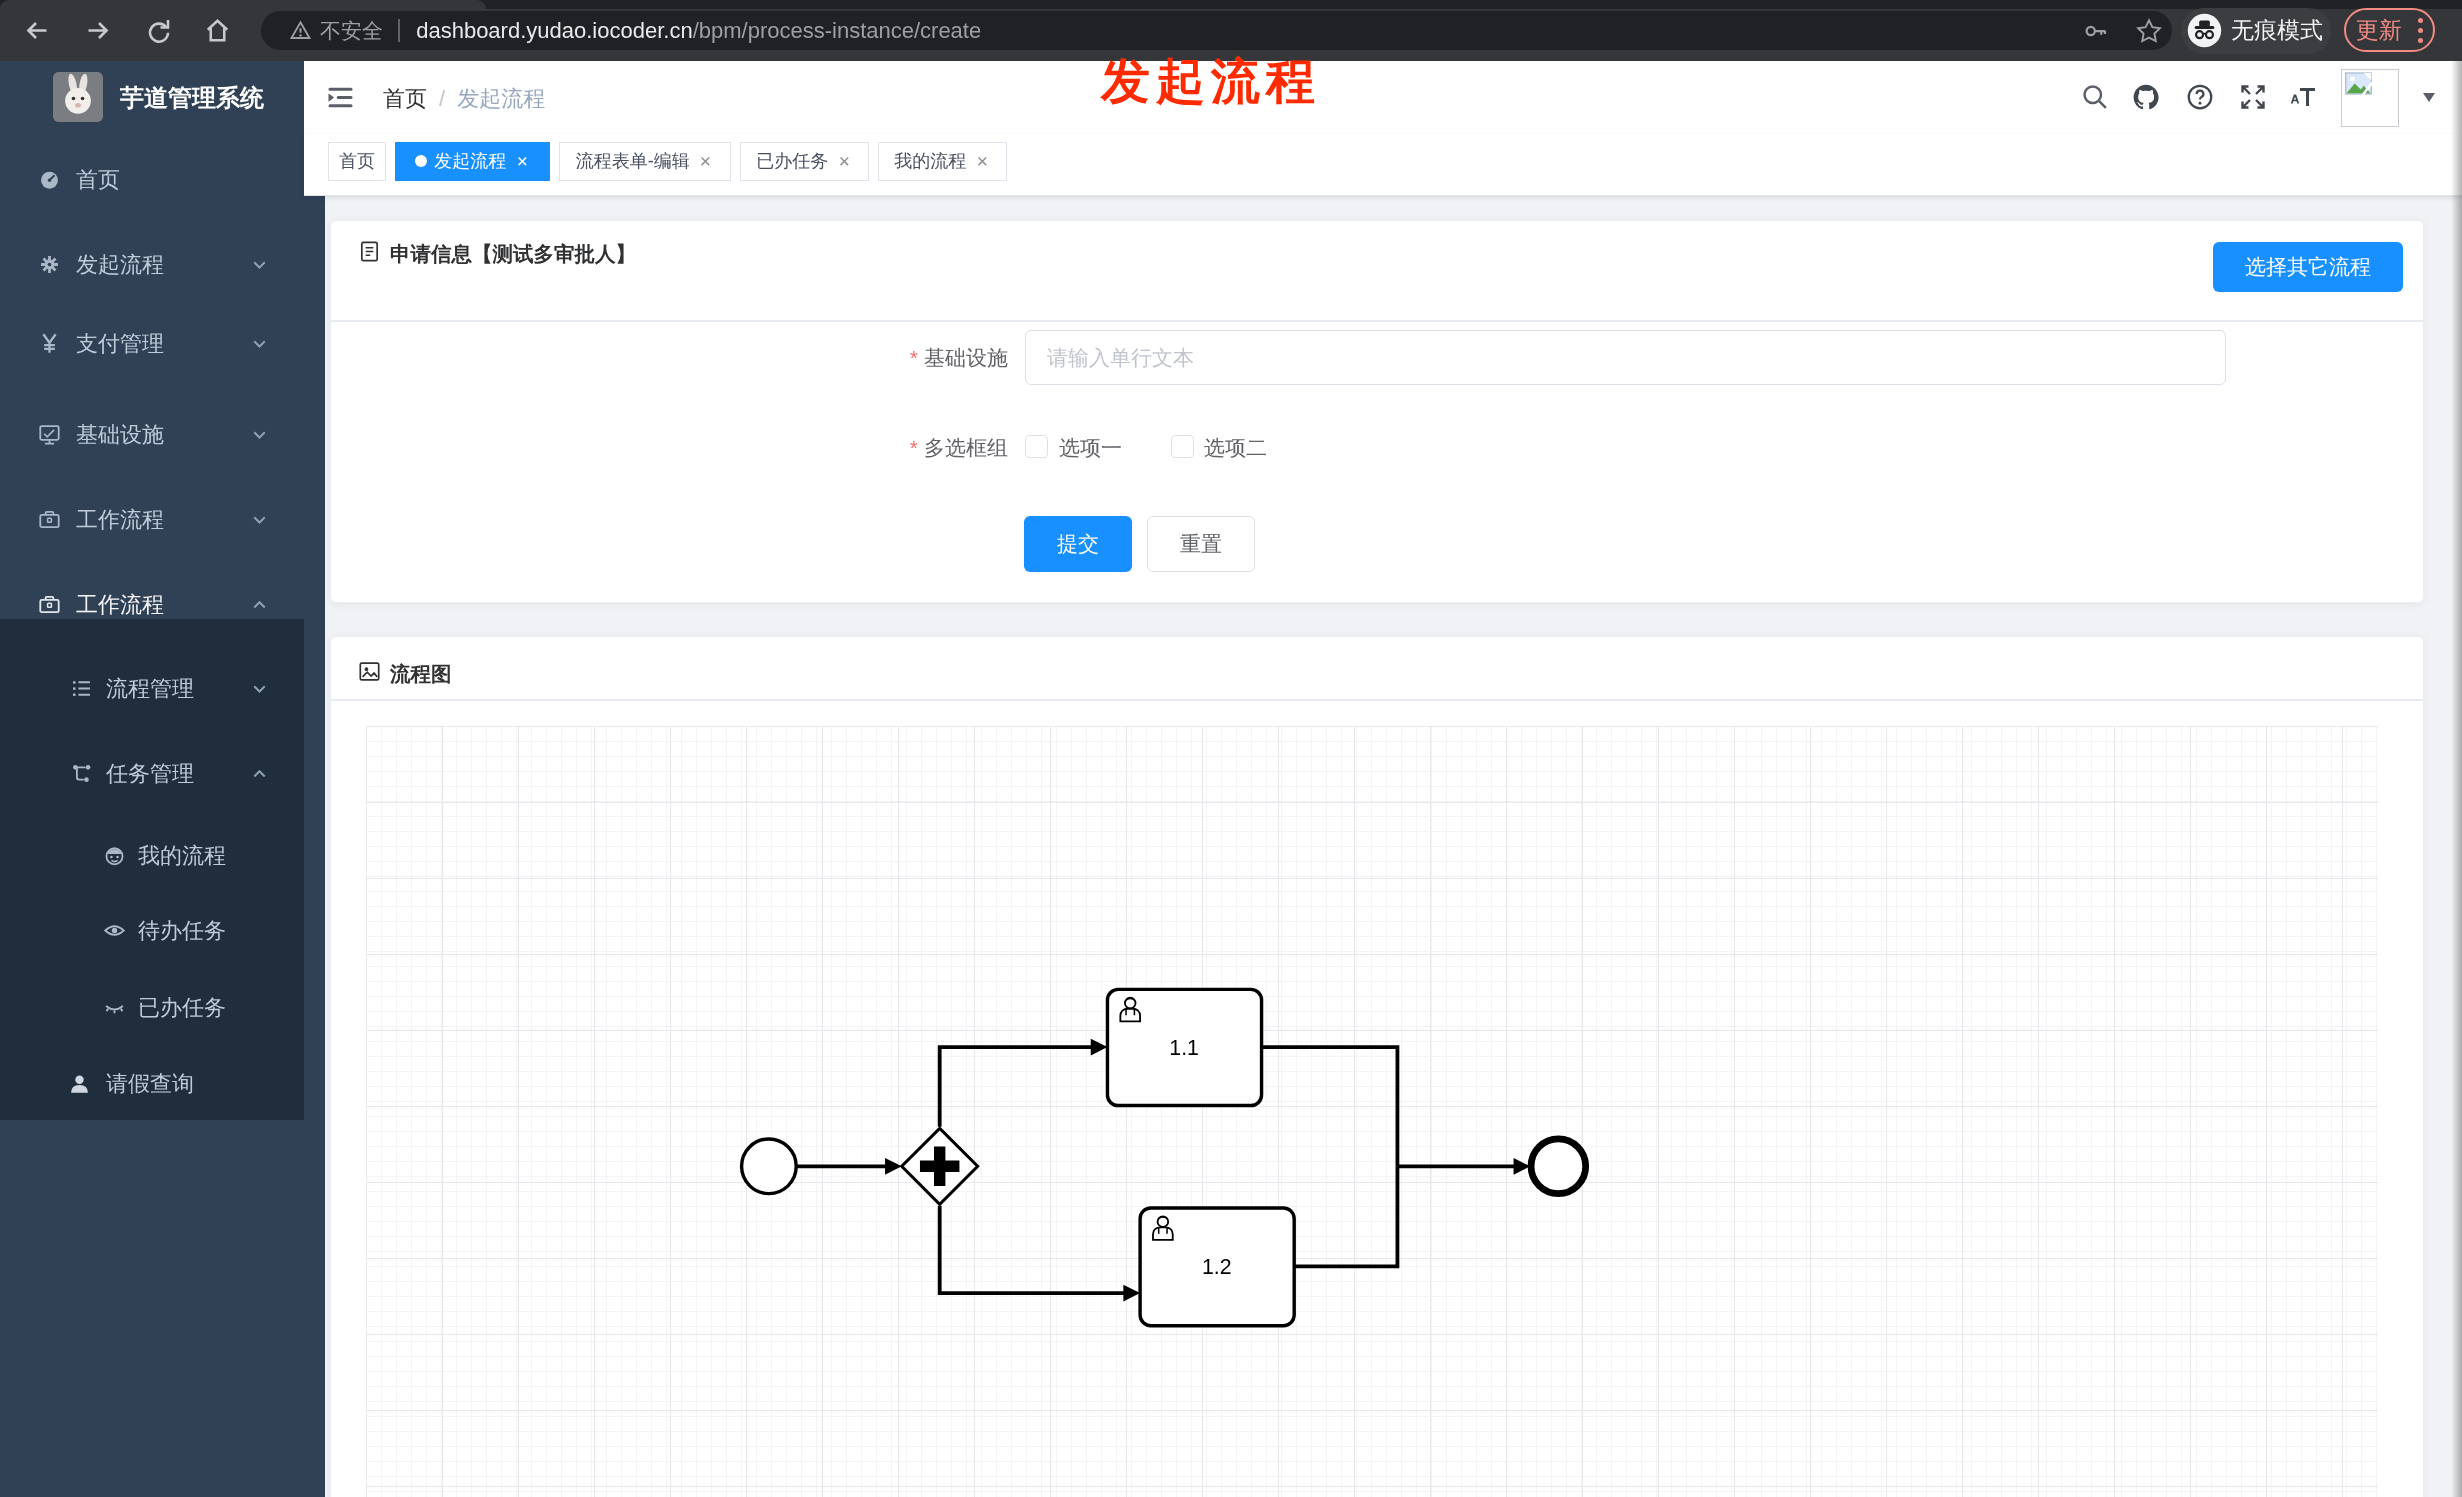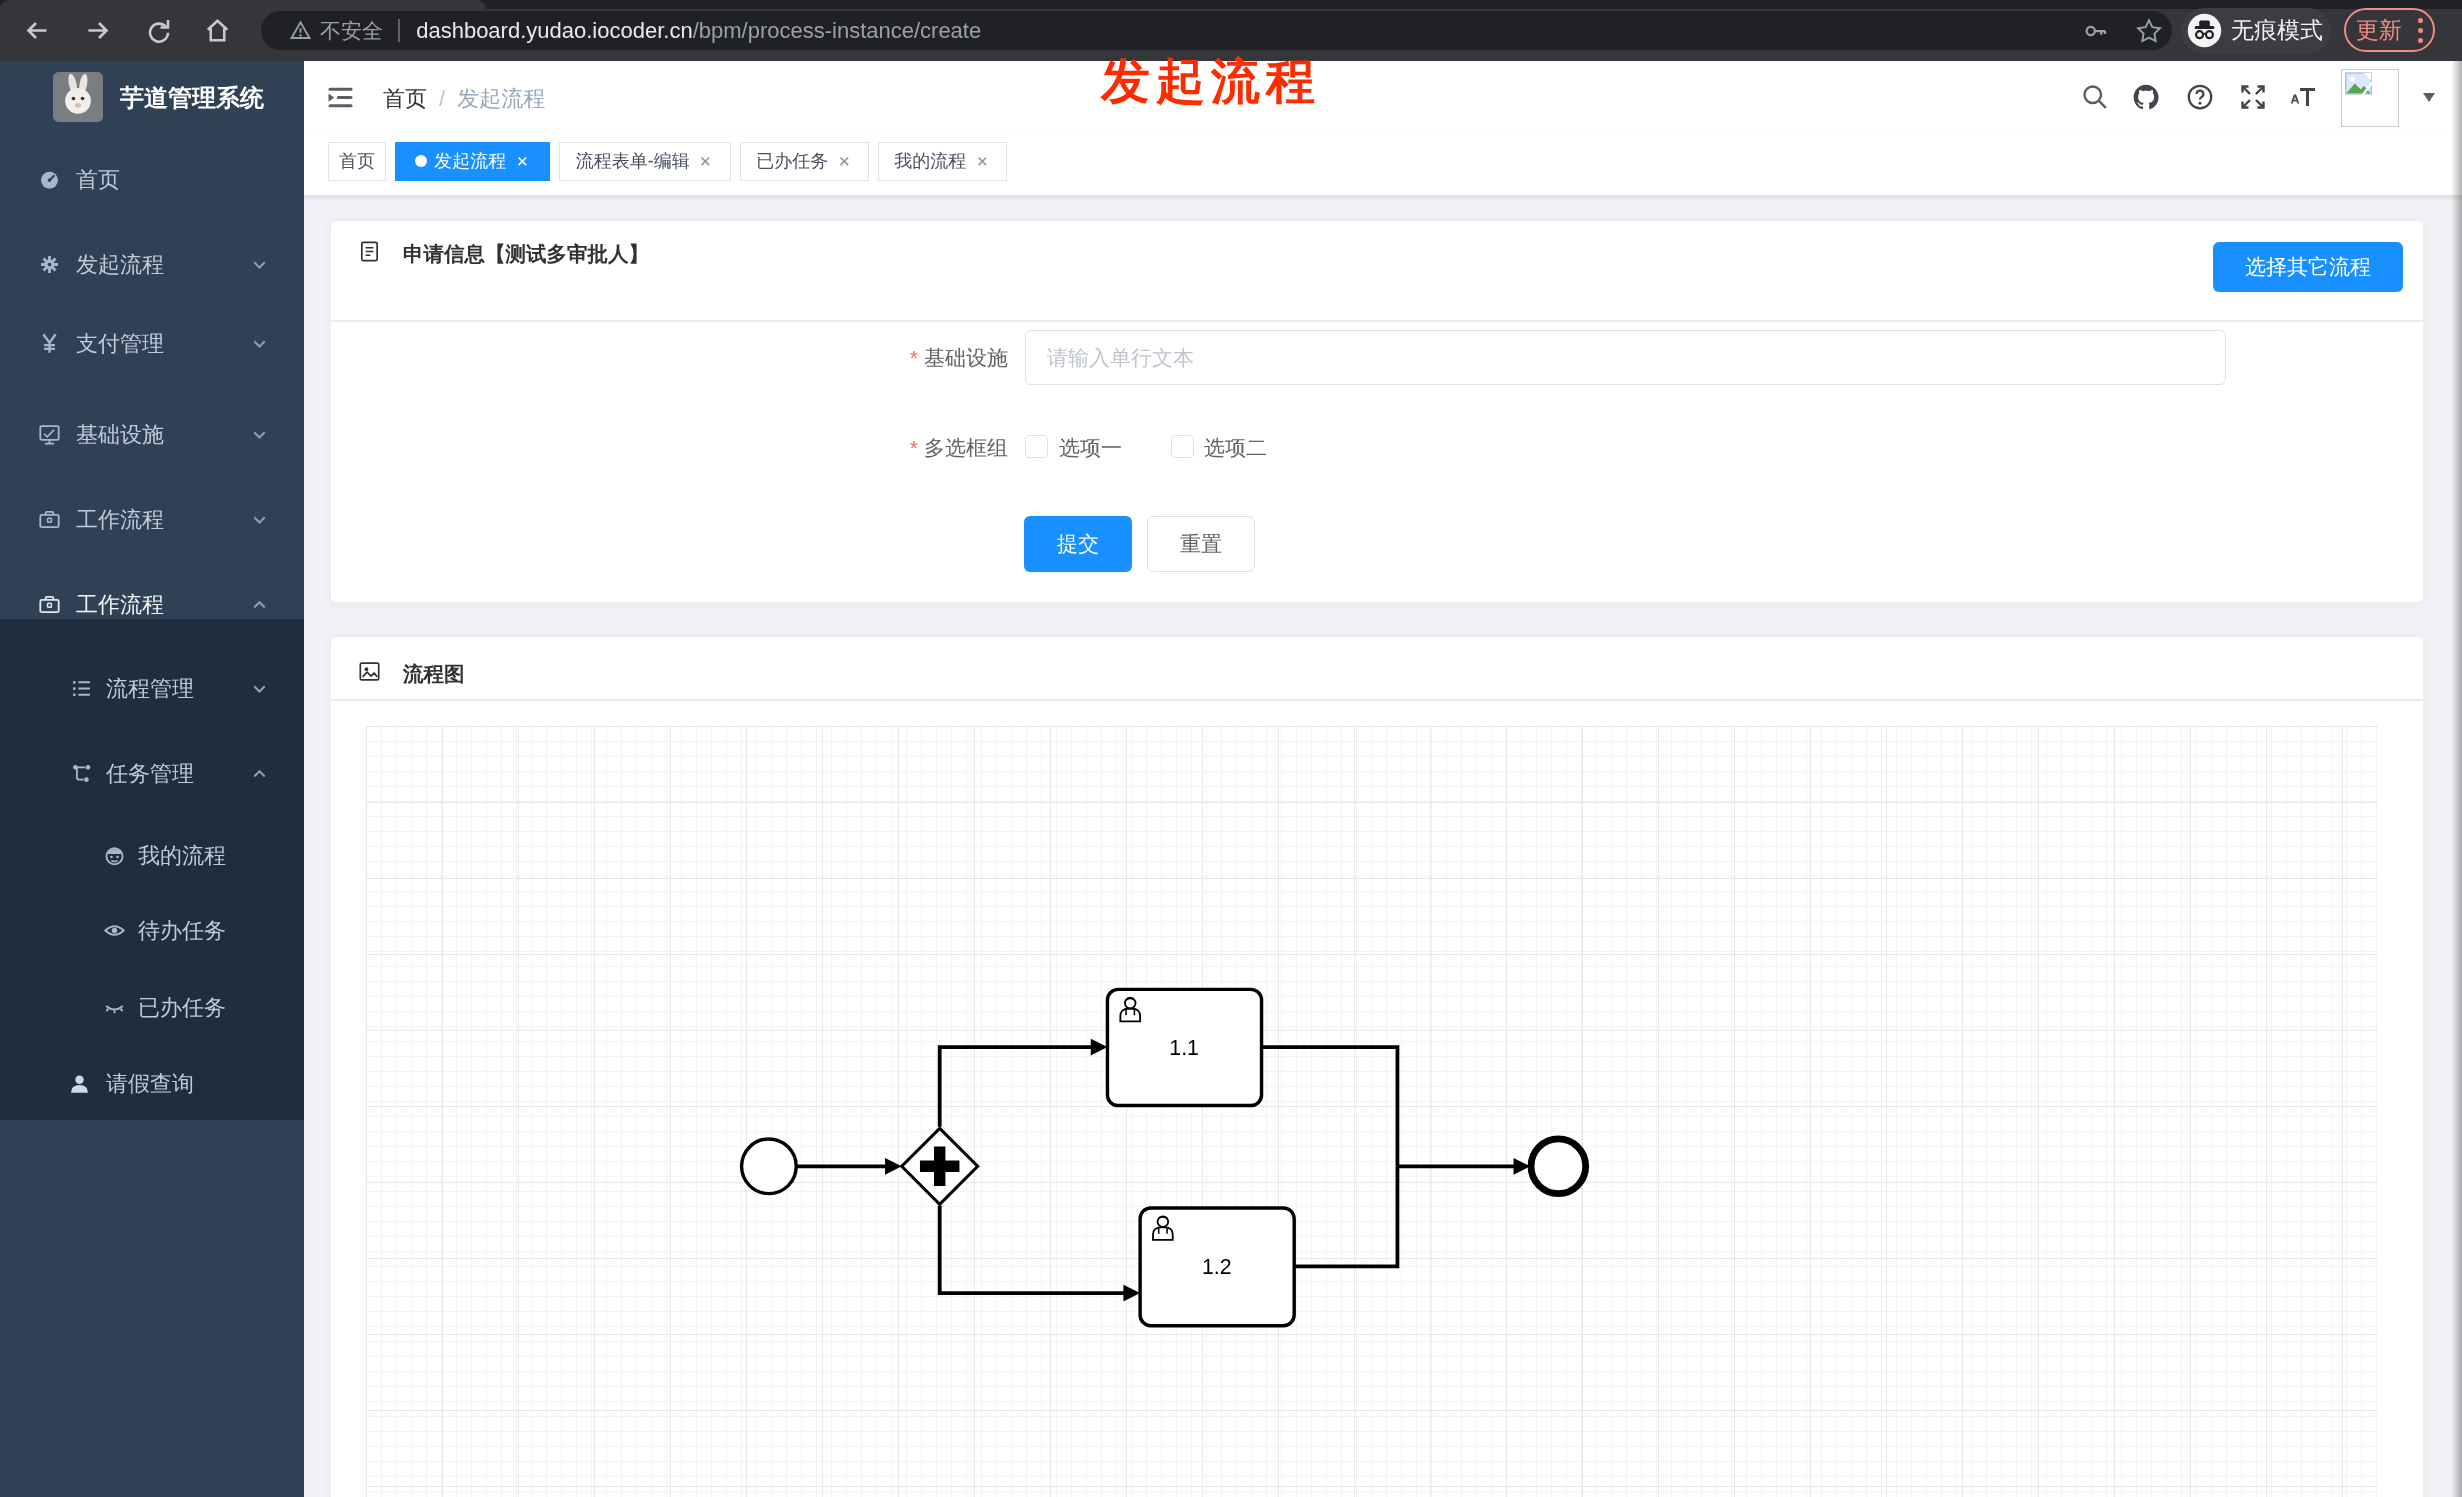--- a/index.html
+++ b/index.html
@@ -18,21 +18,21 @@
   .url-host{color:#e8eaed;font-size:22px;}
   .url-path{color:#9aa0a6;font-size:22px;}
   .incog{position:absolute;left:2181px;top:7.6px;width:150px;height:46px;border-radius:23px;background:#3c3d41;display:flex;align-items:center;}
   .incog-txt{color:#f1f3f4;font-size:23px;margin-left:9px;}
   .update-pill{position:absolute;left:2344px;top:8.4px;width:91px;height:44px;border-radius:22px;border:2.3px solid #f28b82;box-sizing:border-box;display:flex;align-items:center;justify-content:center;gap:16px;}
   .update-txt{color:#f28b82;font-size:23px;}
   .vdots{display:flex;flex-direction:column;gap:4.6px;}
   .vdots i{width:5.3px;height:5.3px;border-radius:50%;background:#f28b82;}
 
   
-  .sidebar{position:absolute;left:0;top:61px;width:304px;height:1437px;background:#304156;}
+  .sidebar{position:absolute;left:0;top:61px;width:304px;height:1437px;background:#304156;padding-left:21px;}
   .submenu-bg{position:absolute;left:0;top:558px;width:304px;height:501px;background:#1f2d3d;}
   .logo-row{position:absolute;left:0;top:0;width:304px;height:122px;}
   .logo-img{position:absolute;left:53px;top:11.4px;width:50px;height:50px;border-radius:6px;background:#6d6f74;overflow:hidden;}
   .logo-title{position:absolute;left:120px;top:21px;color:#fff;font-size:24px;font-weight:bold;white-space:nowrap;}
   .mi{position:absolute;left:0;width:304px;height:76px;cursor:pointer;}
   .mi-ico{position:absolute;top:50%;margin-top:-11.4px;width:23px;height:23px;}
   .mi-label{position:absolute;top:50%;margin-top:-14.4px;font-size:22px;color:#bfcbd9;white-space:nowrap;}
   .mi-chev{position:absolute;left:249px;top:50%;margin-top:-10.6px;width:21px;height:21px;}
 
   
@@ -48,21 +48,21 @@
 
   
   .tags{position:absolute;left:304px;top:134px;width:2159px;height:62px;background:#fff;border-bottom:1.5px solid #e0e3e9;box-sizing:border-box;box-shadow:0 1.5px 4.6px rgba(0,21,41,.10);}
   .tab{position:absolute;top:7.6px;height:39px;box-sizing:border-box;border:1.5px solid #e0e3e9;background:#fff;color:#495060;font-size:18px;display:flex;align-items:center;justify-content:center;gap:7.6px;cursor:pointer;}
   .tab.active{background:#1890ff;border-color:#1890ff;color:#fff;}
   .tab-dot{width:12px;height:12px;border-radius:50%;background:#fff;}
   .tab-close{width:16.7px;height:16.7px;color:inherit;}
 
   
   .card{position:absolute;background:#fff;border:1.5px solid #ebeef5;border-radius:6px;box-sizing:border-box;box-shadow:0 1.5px 9px rgba(0,0,0,.05);}
-  .card-title{position:absolute;display:flex;align-items:center;gap:22px;color:#303133;font-size:20.5px;font-weight:600;}
+  .card-title{position:absolute;display:flex;align-items:center;gap:9px;color:#303133;font-size:20.5px;font-weight:600;}
   .card-div{position:absolute;left:0;width:100%;height:1.5px;background:#e8ebf0;}
   .btn{display:flex;align-items:center;justify-content:center;border-radius:6px;font-size:21px;cursor:pointer;box-sizing:border-box;}
   .btn-primary{background:#1890ff;color:#fff;}
   .btn-plain{background:#fff;color:#606266;border:1.5px solid #dcdfe6;}
   .flabel{position:absolute;display:flex;justify-content:flex-end;align-items:center;gap:6px;width:243px;font-size:21px;color:#606266;font-weight:500;}
   .req{color:#f56c6c;}
   .el-input{position:absolute;box-sizing:border-box;height:55px;border:1.5px solid #dcdfe6;border-radius:6px;font-size:21px;color:#606266;padding:0 21px;outline:none;background:#fff;font-family:"Liberation Sans",sans-serif;}
   .el-input::placeholder{color:#c0c4cc;}
   .cbox{position:absolute;width:23px;height:23px;border:1.5px solid #dcdfe6;border-radius:4.6px;background:#fff;box-sizing:border-box;cursor:pointer;}
   .clabel{position:absolute;font-size:21px;color:#606266;cursor:pointer;}

